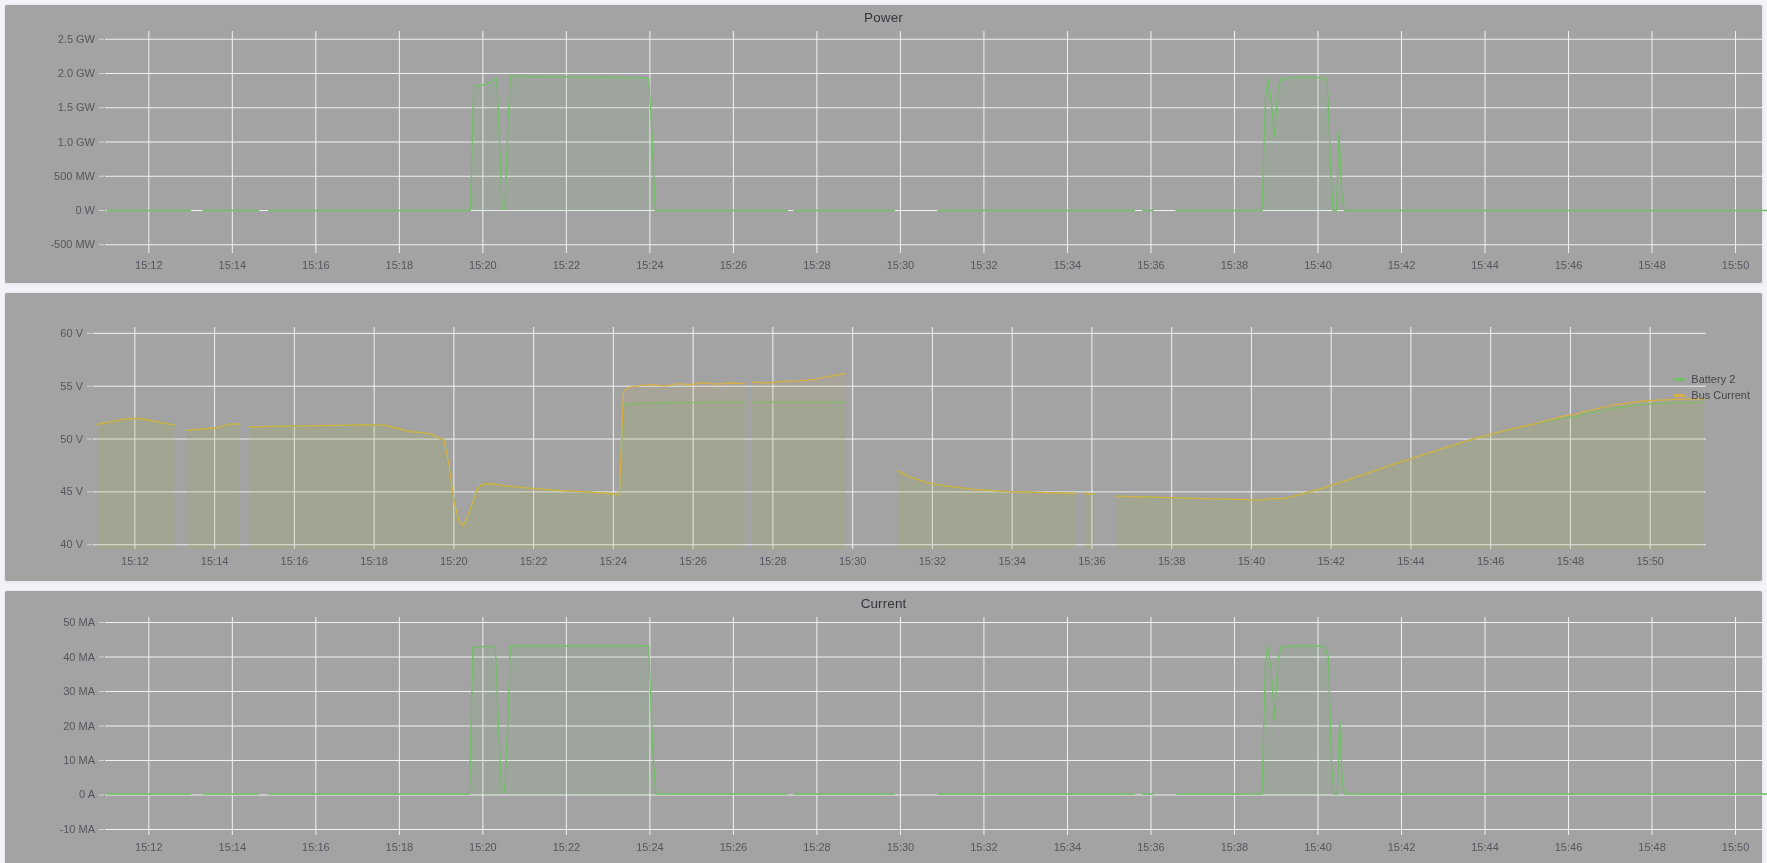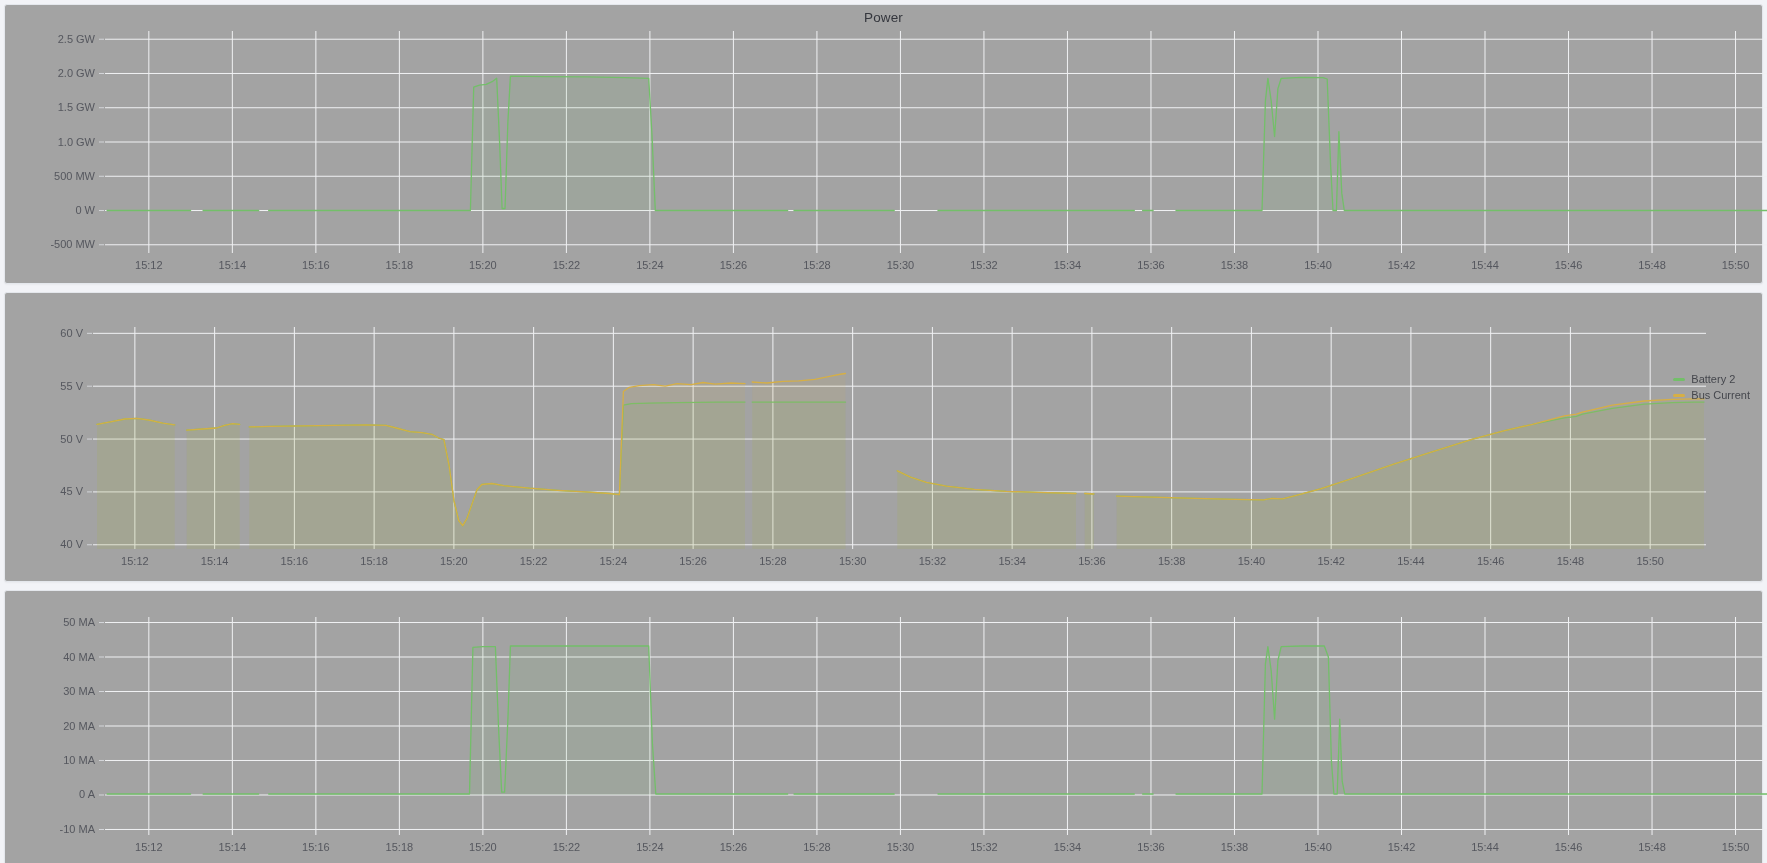--- a/index.html
+++ b/index.html
@@ -235,20 +235,21 @@
         <span class="legend-label">Battery 2</span>
       </div>
       <div class="legend-item">
         <span class="legend-swatch" style="background: rgb(214, 175, 69);"></span>
         <span class="legend-label">Bus Current</span>
       </div>
     </div>
   </section>
 
   <section class="panel" style="height:274px">
+    <div class="panel-title">Current</div>
     <div class="chart"><svg width="1757" height="272" viewBox="0 0 1757 272">
           <g>
             <line x1="99.84301606922128" y1="26" x2="99.84301606922128" y2="244" stroke="#F0F1F3" stroke-width="1"></line>
             <line x1="183.35352286773798" y1="26" x2="183.35352286773798" y2="244" stroke="#F0F1F3" stroke-width="1"></line>
             <line x1="266.8640296662546" y1="26" x2="266.8640296662546" y2="244" stroke="#F0F1F3" stroke-width="1"></line>
             <line x1="350.3745364647713" y1="26" x2="350.3745364647713" y2="244" stroke="#F0F1F3" stroke-width="1"></line>
             <line x1="433.885043263288" y1="26" x2="433.885043263288" y2="244" stroke="#F0F1F3" stroke-width="1"></line>
             <line x1="517.3955500618047" y1="26" x2="517.3955500618047" y2="244" stroke="#F0F1F3" stroke-width="1"></line>
             <line x1="600.9060568603213" y1="26" x2="600.9060568603213" y2="244" stroke="#F0F1F3" stroke-width="1"></line>
             <line x1="684.4165636588381" y1="26" x2="684.4165636588381" y2="244" stroke="#F0F1F3" stroke-width="1"></line>

